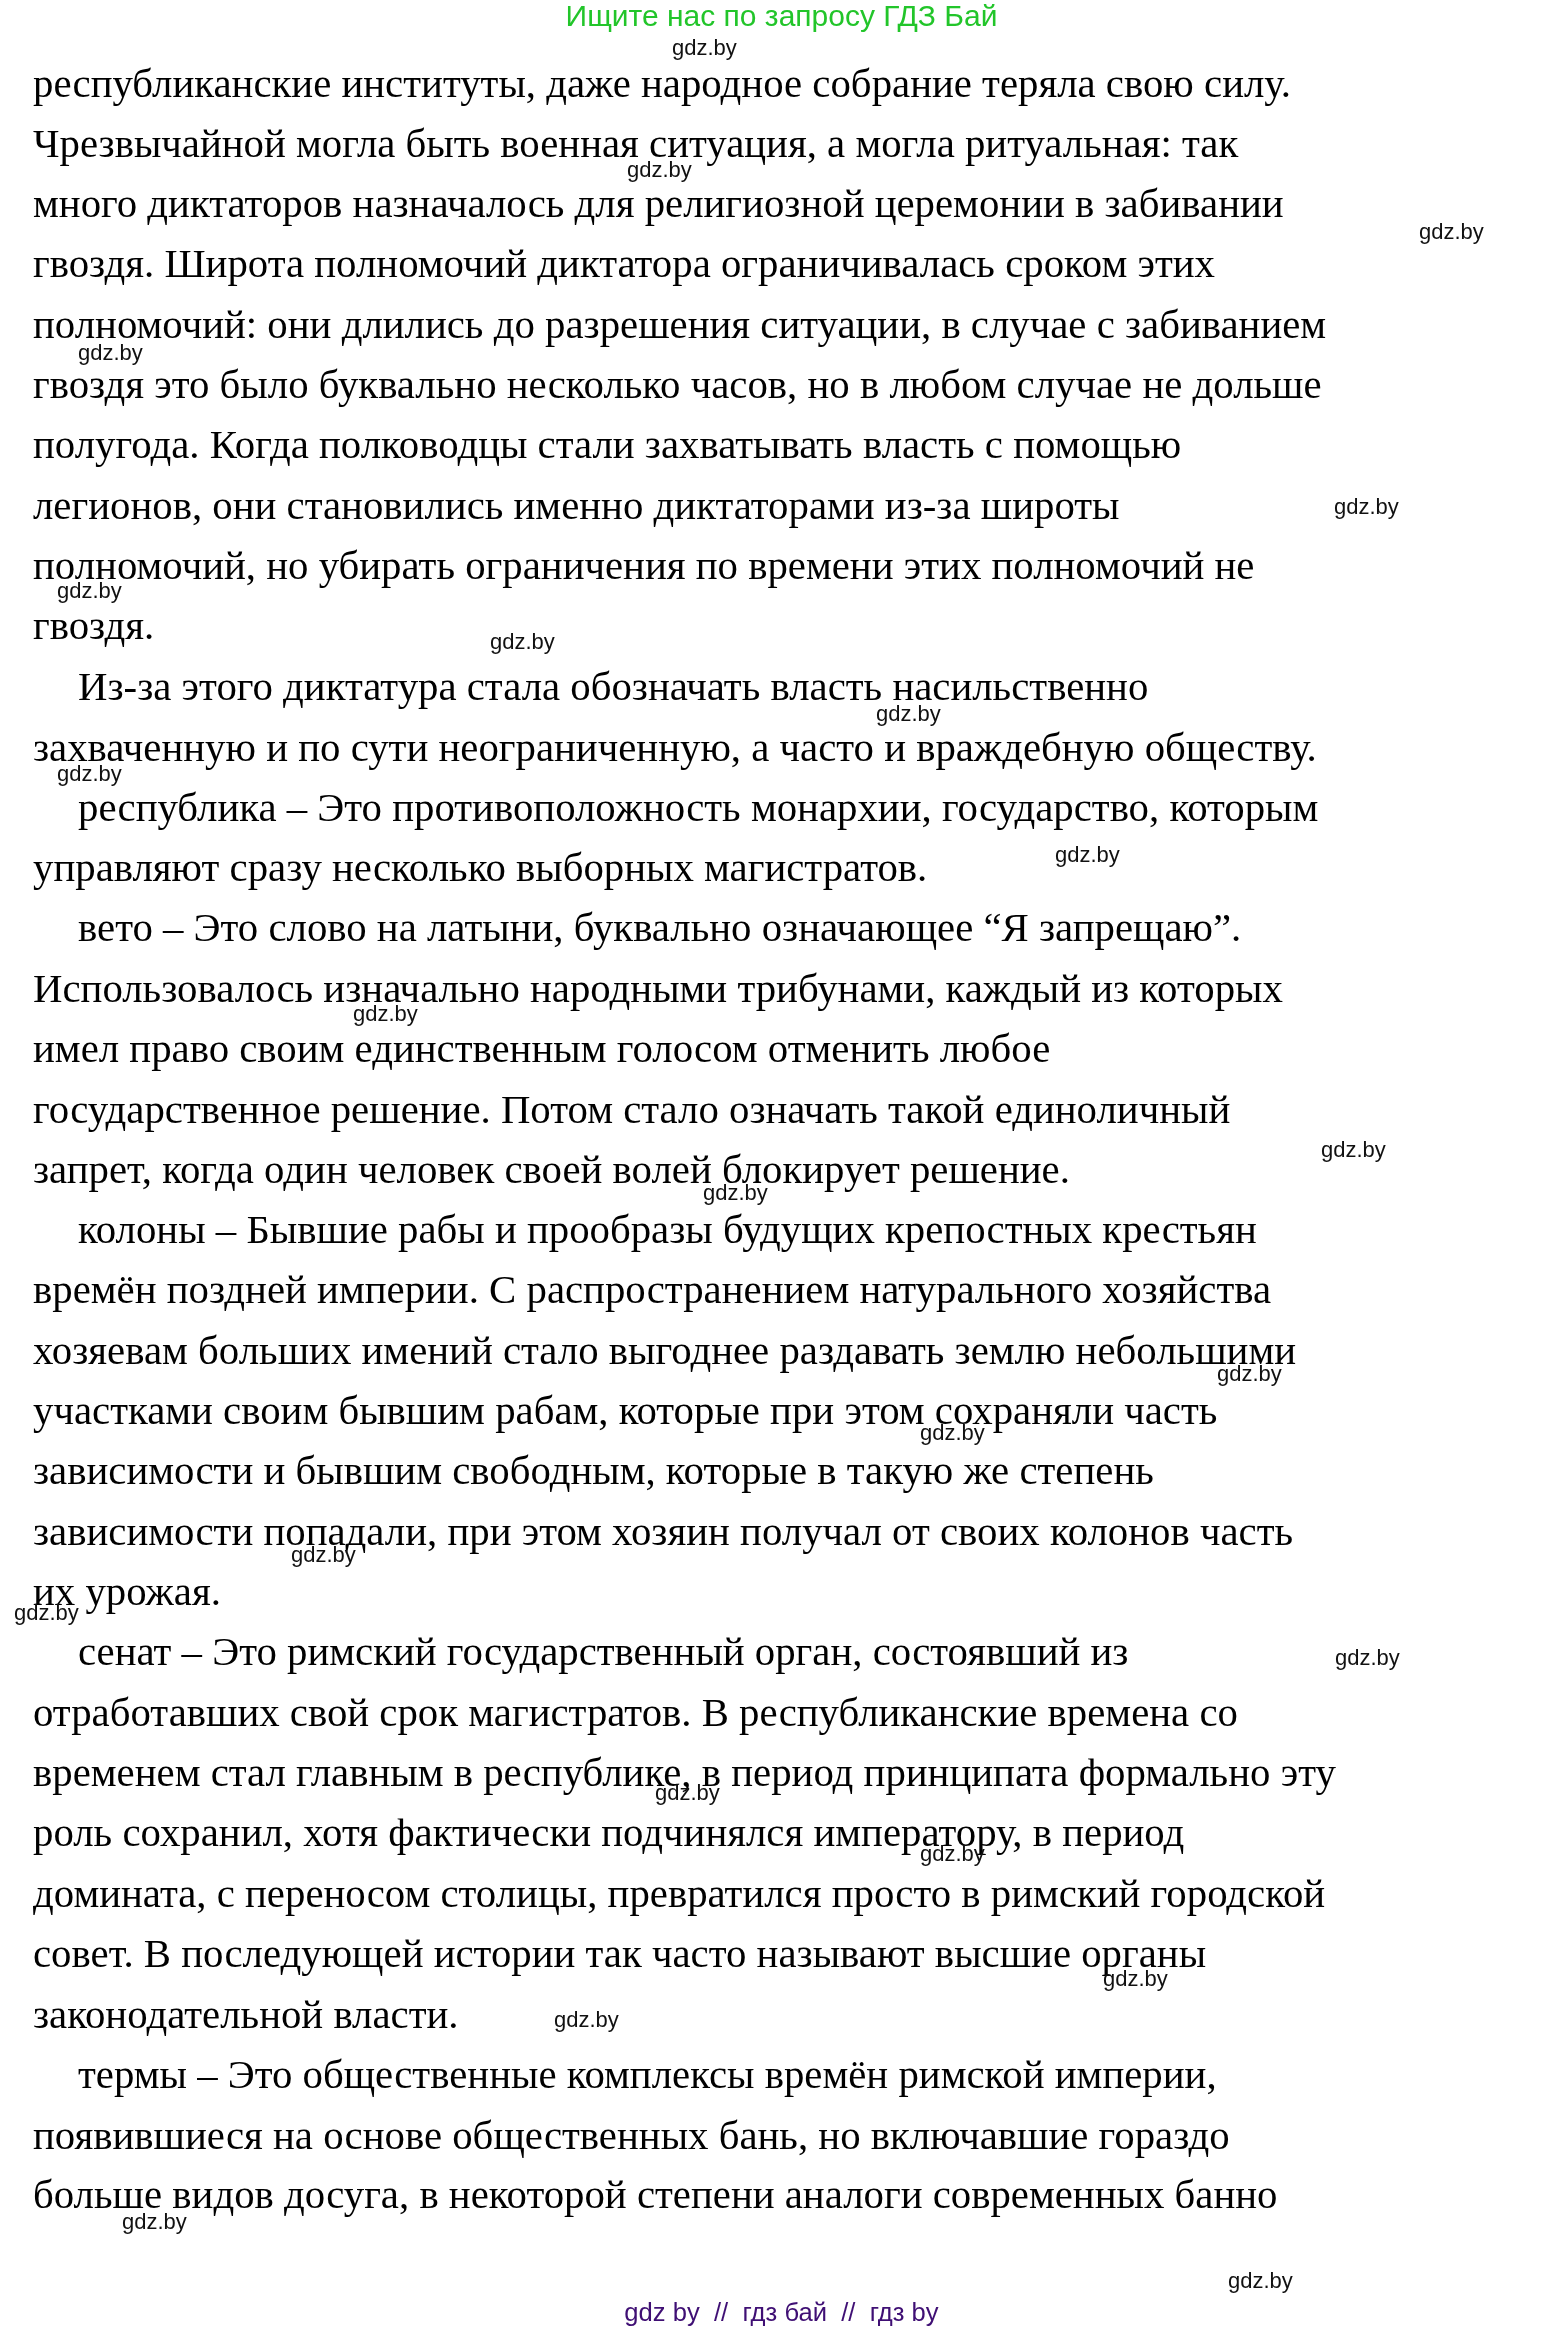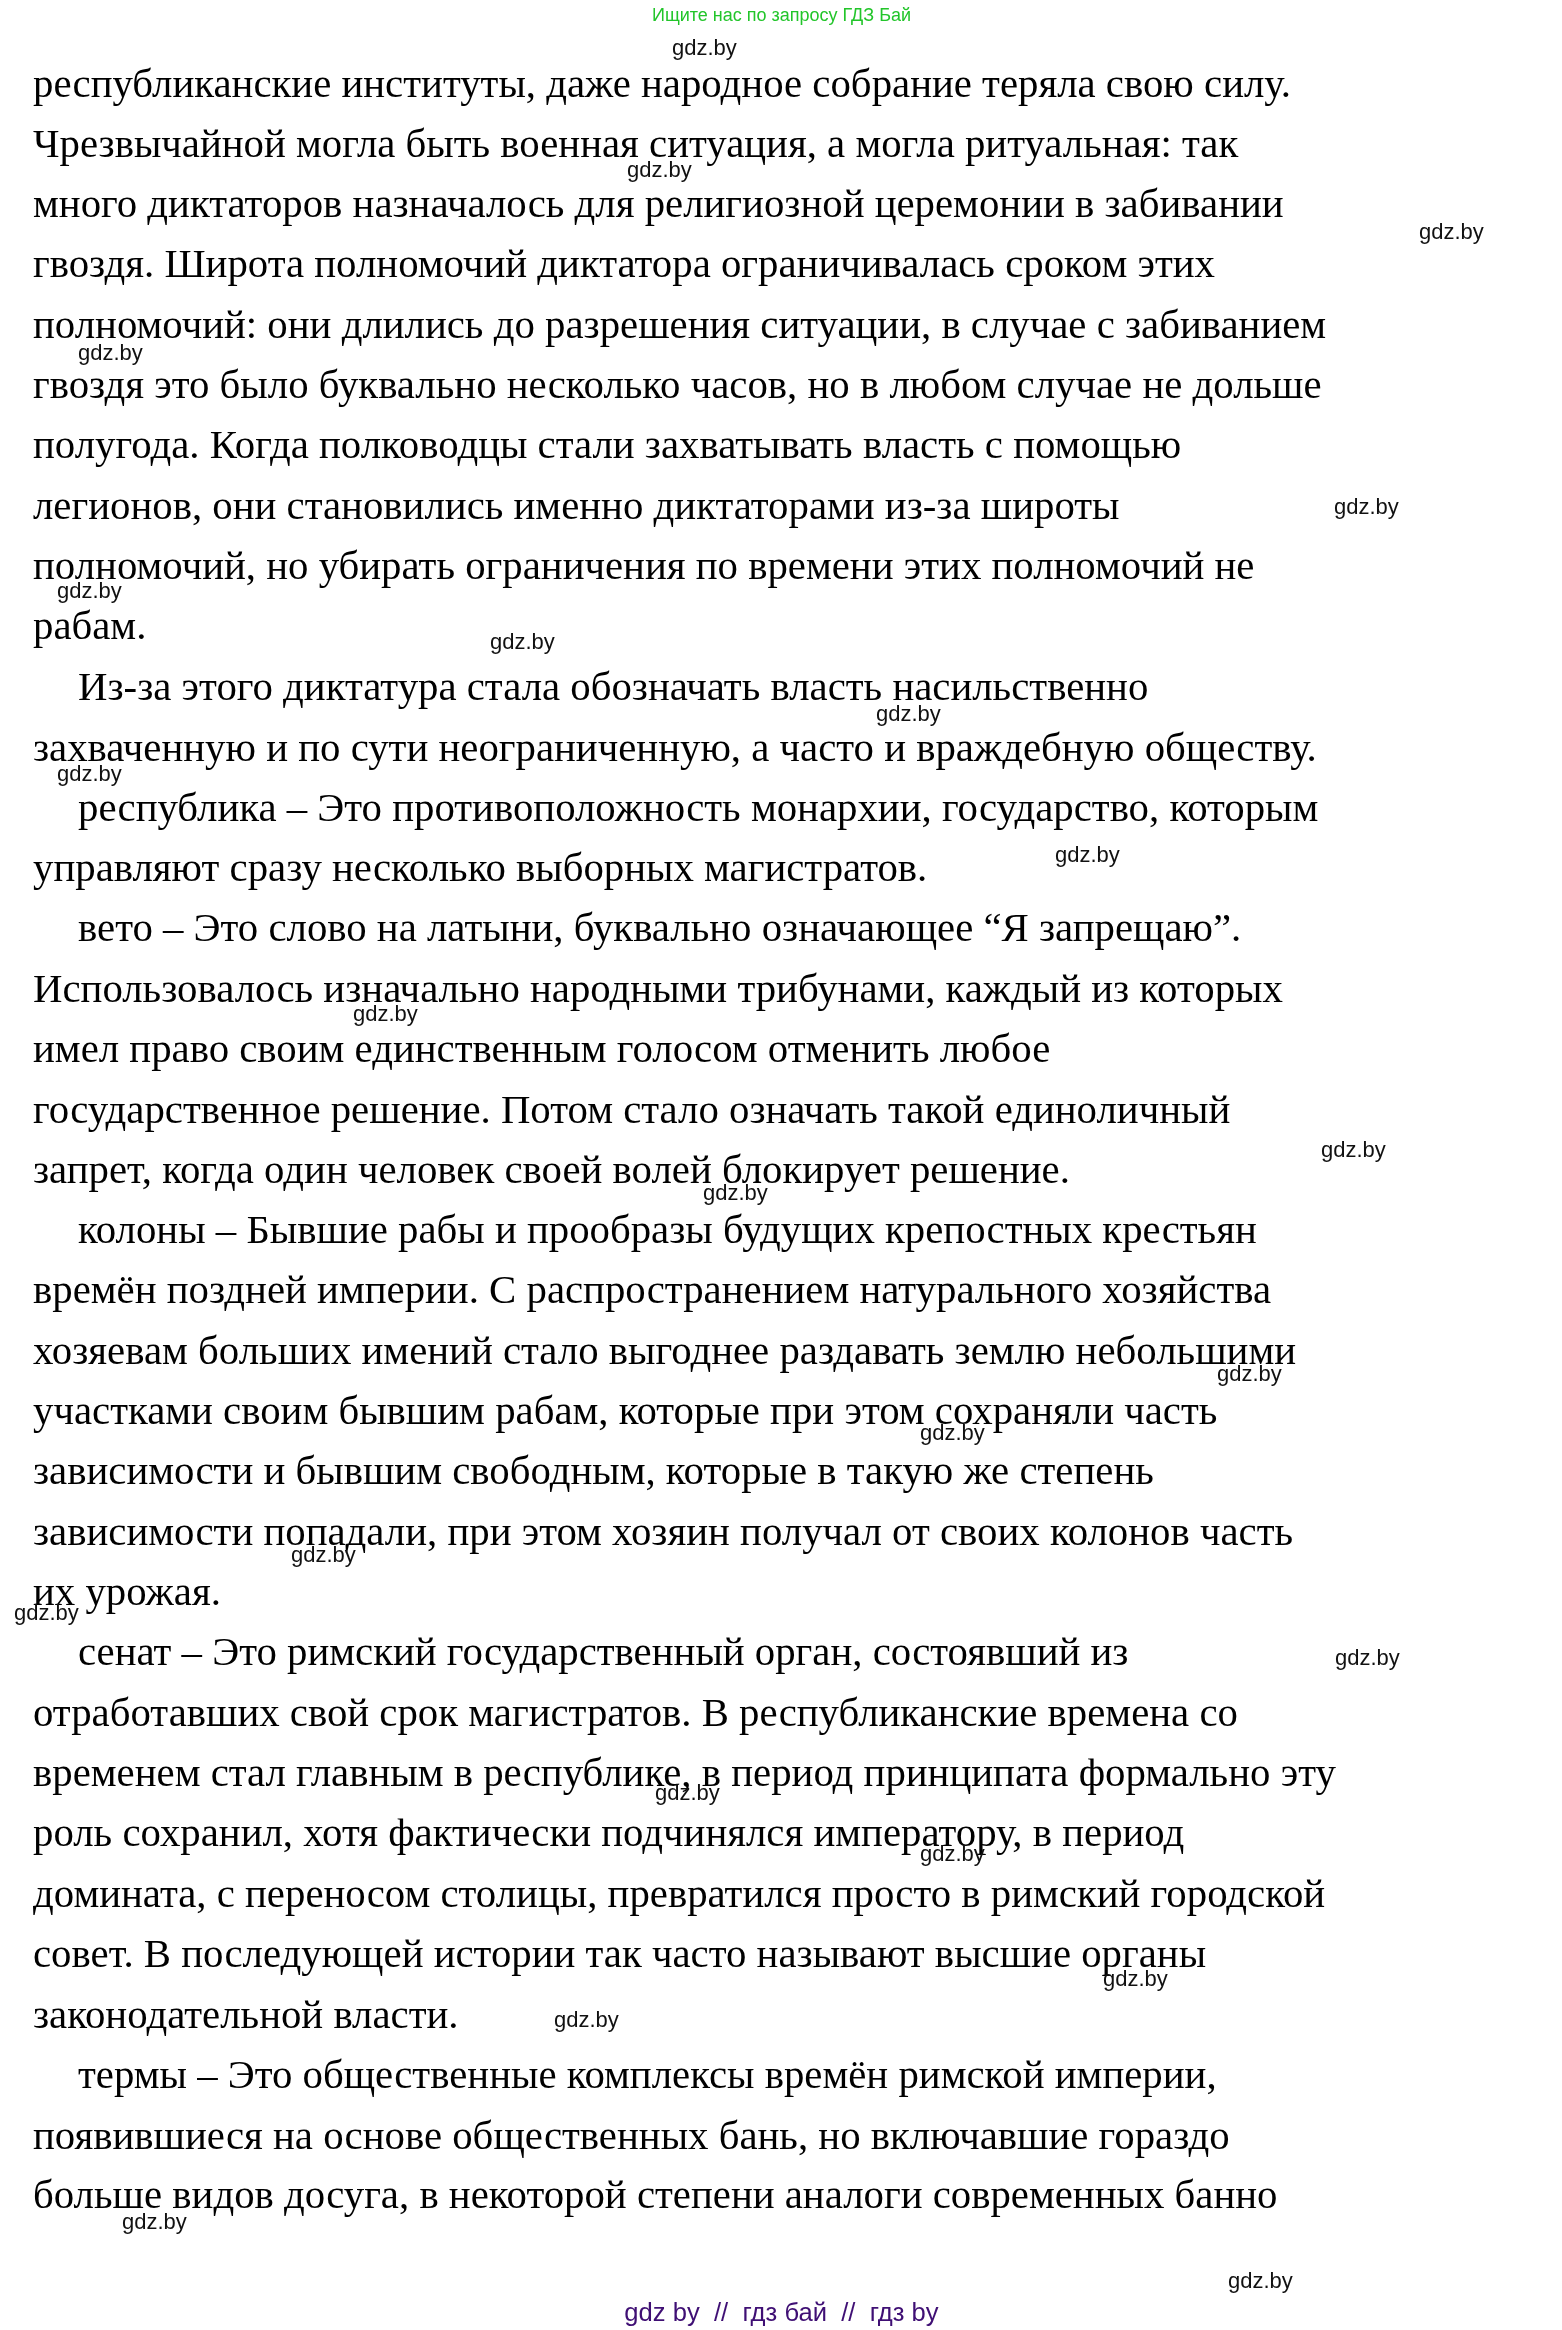--- a/index.html
+++ b/index.html
@@ -1,19 +1,19 @@
 <!DOCTYPE html>
 <html style="font-size:12.4px"><head>
 <meta charset="utf-8">
 <style>
   html, body { margin: 0; padding: 0; background: #ffffff; }
   body { width: 1563px; height: 2330px; position: relative; overflow: hidden; }
   .header {
     position: absolute; left: 0; top: 0; width: 1563px; text-align: center;
-    font-family: "Liberation Sans", sans-serif; font-size: 18px; line-height: 31px;
+    font-family: "Liberation Sans", sans-serif; font-size: 30px; line-height: 31px;
     color: #22c52a;
   }
   .line {
     position: absolute; font-family: "Liberation Serif", serif; font-size: 41px;
     line-height: 47px; color: #000000; white-space: nowrap; transform: scaleX(0.995);
     transform-origin: left center;
   }
   .wm {
     position: absolute; font-family: "Liberation Sans", sans-serif; font-size: 22px;
     line-height: 23px; color: #111111; white-space: nowrap;
@@ -32,21 +32,21 @@
 <div id="content">
     <div class="line" style="left: 33px; top: 60px;">республиканские институты, даже народное собрание теряла свою силу.</div>
     <div class="line" style="left: 33px; top: 120px;">Чрезвычайной могла быть военная ситуация, а могла ритуальная: так</div>
     <div class="line" style="left: 33px; top: 180px;">много диктаторов назначалось для религиозной церемонии в забивании</div>
     <div class="line" style="left: 33px; top: 240px;">гвоздя. Широта полномочий диктатора ограничивалась сроком этих</div>
     <div class="line" style="left: 33px; top: 301px;">полномочий: они длились до разрешения ситуации, в случае с забиванием</div>
     <div class="line" style="left: 33px; top: 361px;">гвоздя это было буквально несколько часов, но в любом случае не дольше</div>
     <div class="line" style="left: 33px; top: 421px;">полугода. Когда полководцы стали захватывать власть с помощью</div>
     <div class="line" style="left: 33px; top: 482px;">легионов, они становились именно диктаторами из-за широты</div>
     <div class="line" style="left: 33px; top: 542px;">полномочий, но убирать ограничения по времени этих полномочий не</div>
-    <div class="line" style="left: 33px; top: 602px;">рабам.</div>
+    <div class="line" style="left: 33px; top: 602px;">гвоздя.</div>
     <div class="line" style="left: 78px; top: 663px;">Из-за этого диктатура стала обозначать власть насильственно</div>
     <div class="line" style="left: 33px; top: 724px;">захваченную и по сути неограниченную, а часто и враждебную обществу.</div>
     <div class="line" style="left: 78px; top: 784px;">республика – Это противоположность монархии, государство, которым</div>
     <div class="line" style="left: 33px; top: 844px;">управляют сразу несколько выборных магистратов.</div>
     <div class="line" style="left: 78px; top: 904px;">вето – Это слово на латыни, буквально означающее “Я запрещаю”.</div>
     <div class="line" style="left: 33px; top: 965px;">Использовалось изначально народными трибунами, каждый из которых</div>
     <div class="line" style="left: 33px; top: 1025px;">имел право своим единственным голосом отменить любое</div>
     <div class="line" style="left: 33px; top: 1086px;">государственное решение. Потом стало означать такой единоличный</div>
     <div class="line" style="left: 33px; top: 1146px;">запрет, когда один человек своей волей блокирует решение.</div>
     <div class="line" style="left: 78px; top: 1206px;">колоны – Бывшие рабы и прообразы будущих крепостных крестьян</div>

